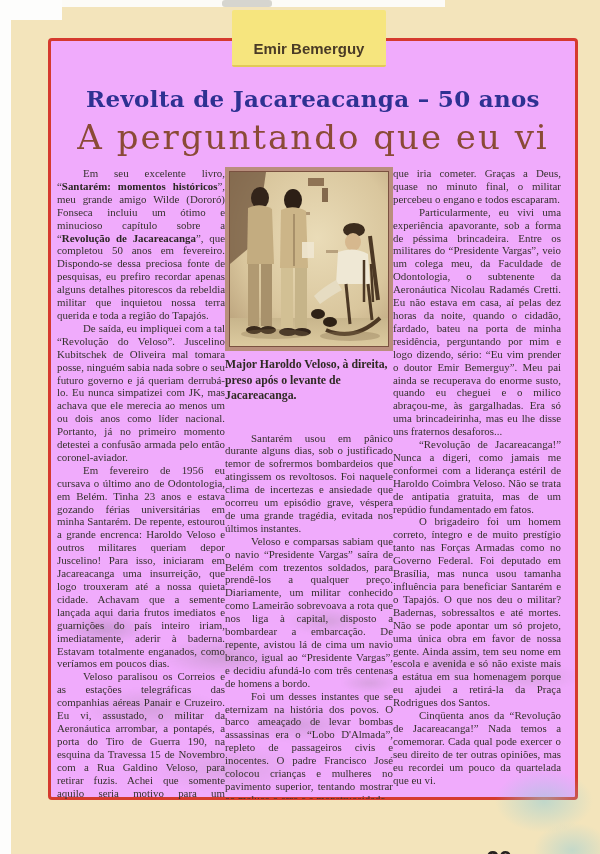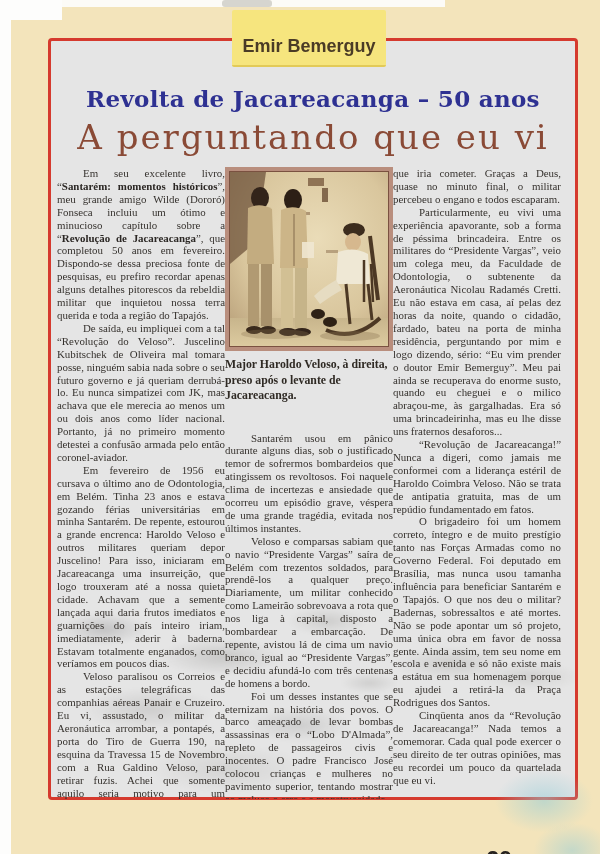--- a/index.html
+++ b/index.html
@@ -10,21 +10,21 @@
   }
   
   .edge-left{position:absolute;left:0;top:0;width:11px;height:854px;background:#fdfdfc;}
   .edge-top{position:absolute;left:0;top:0;width:445px;height:7px;background:rgba(253,253,252,.92);}
   .edge-corner{position:absolute;left:0;top:0;width:62px;height:20px;background:#fdfdfc;}
   .smudge{position:absolute;left:222px;top:0;width:50px;height:7px;background:#a9a79e;opacity:.45;border-radius:3px;}
 
   
   .paper{
     position:absolute;left:48px;top:38px;width:524px;height:756px;
-    background:#e5e5e5;border:3px solid #d53a2e;border-radius:4px;
+    background:#f0abfc;border:3px solid #d53a2e;border-radius:4px;
   }
   
   .wm{position:absolute;pointer-events:none;filter:blur(1.5px);}
   .wm1{left:0;top:552px;width:354px;height:200px;opacity:.5;
     background:
       radial-gradient(60px 22px at 15% 18%, rgba(105,105,108,.55), transparent 72%),
       radial-gradient(85px 26px at 48% 32%, rgba(118,116,113,.5), transparent 72%),
       radial-gradient(55px 20px at 78% 14%, rgba(128,126,122,.45), transparent 72%),
       radial-gradient(95px 30px at 28% 58%, rgba(122,120,118,.42), transparent 72%),
       radial-gradient(72px 24px at 70% 66%, rgba(112,112,112,.4), transparent 72%),
@@ -35,21 +35,21 @@
       radial-gradient(80px 24px at 30% 40%, rgba(120,118,115,.5), transparent 72%),
       radial-gradient(70px 20px at 75% 60%, rgba(128,126,122,.45), transparent 72%);}
 
   
   .tab{
     position:absolute;left:232px;top:10px;width:154px;height:57px;
     background:#f6e57e;border-bottom:2px solid #e2ca58;border-radius:2px;
     display:flex;align-items:flex-end;justify-content:center;padding-bottom:8px;box-sizing:border-box;
     z-index:5;
   }
-  .tab span{font-family:"Liberation Sans", sans-serif;font-weight:bold;font-size:18px;color:#4a3b26;}
+  .tab span{font-family:"Liberation Sans", sans-serif;font-weight:bold;font-size:15px;color:#4a3b26;}
 
   .kicker{
     position:absolute;left:0;top:44px;width:100%;text-align:center;
     font-family:"DejaVu Serif", serif;font-weight:bold;font-size:23px;color:#2e3192;letter-spacing:.3px;
   }
   .headline{
     position:absolute;left:0;top:76px;width:100%;text-align:center;
     font-family:"DejaVu Serif", serif;font-weight:500;font-size:34px;color:#8a4a36;letter-spacing:2px;
   }
 

